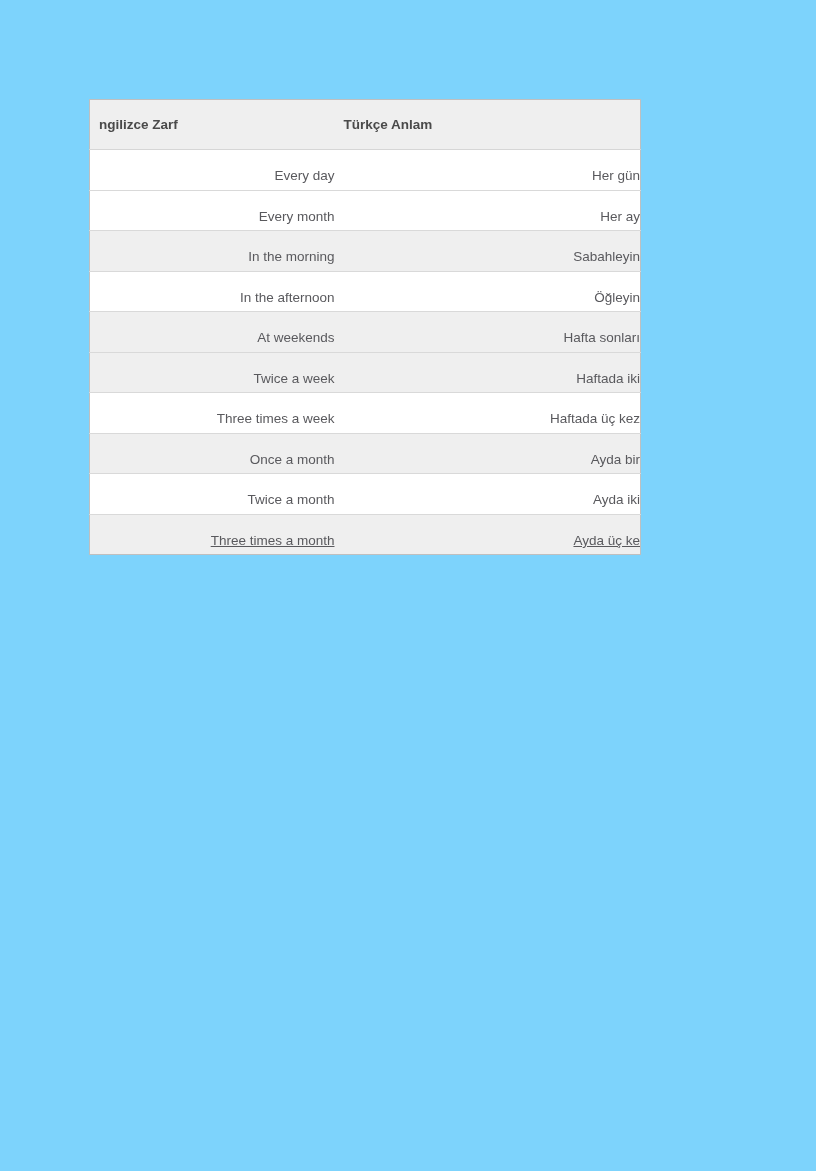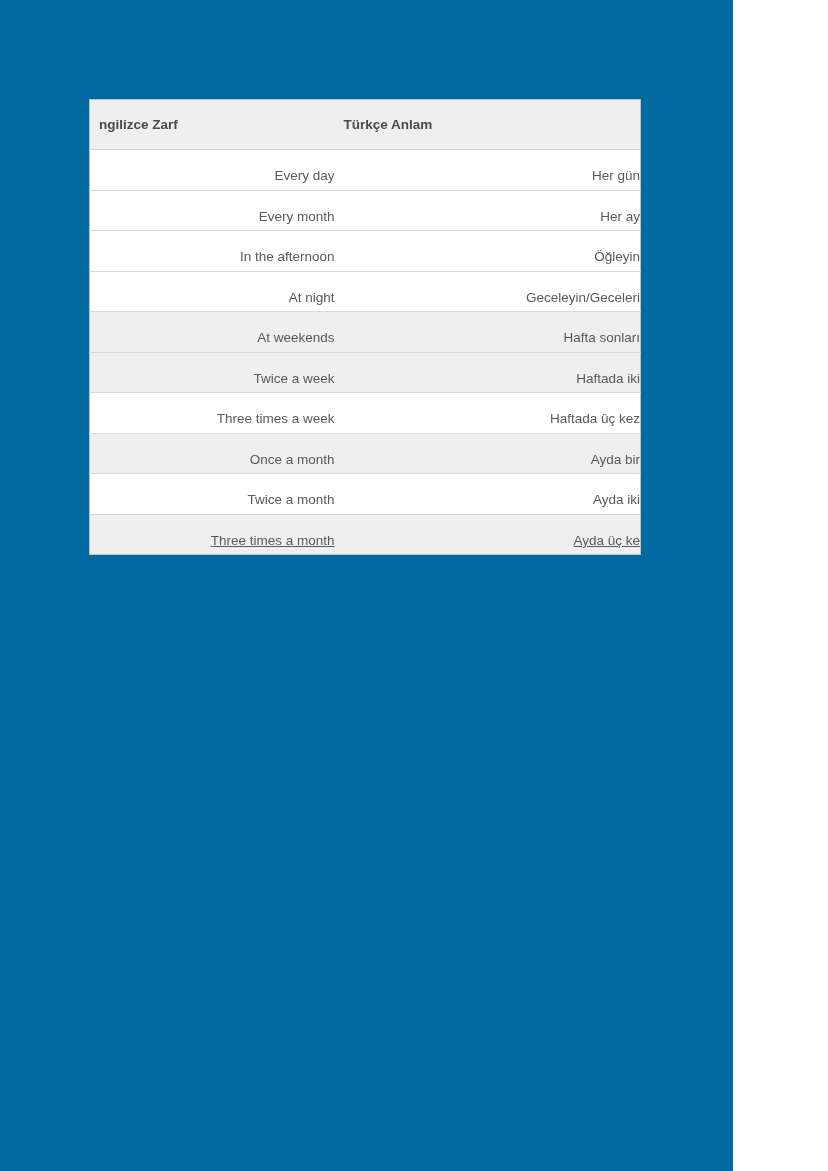--- a/index.html
+++ b/index.html
@@ -9,23 +9,23 @@
   body {
     width: 828px;
     height: 1171px;
     background: #ffffff;
     font-family: "Liberation Sans", sans-serif;
     color: #3a3a3a;
     overflow: hidden;
   }
   .page {
     position: relative;
-    width: 733px;
+    width: 816px;
     height: 1171px;
-    background: #0369a1;
+    background: #7dd3fc;
   }
   .table-wrap {
     position: absolute;
     left: 89px;
     top: 99px;
     width: 551px;
   }
   table.vocab {
     width: 551px;
     border-collapse: collapse;
@@ -86,27 +86,27 @@
       </thead>
       <tbody>
         <tr class="plain">
           <td>Every day</td>
           <td>Her gün</td>
         </tr>
         <tr class="plain">
           <td>Every month</td>
           <td>Her ay</td>
         </tr>
+        <tr class="shade">
+          <td>In the morning</td>
+          <td>Sabahleyin</td>
+        </tr>
         <tr class="plain">
           <td>In the afternoon</td>
           <td>Öğleyin</td>
-        </tr>
-        <tr class="plain">
-          <td>At night</td>
-          <td>Geceleyin/Geceleri</td>
         </tr>
         <tr class="shade">
           <td>At weekends</td>
           <td>Hafta sonları</td>
         </tr>
         <tr class="shade">
           <td>Twice a week</td>
           <td>Haftada iki</td>
         </tr>
         <tr class="plain">

